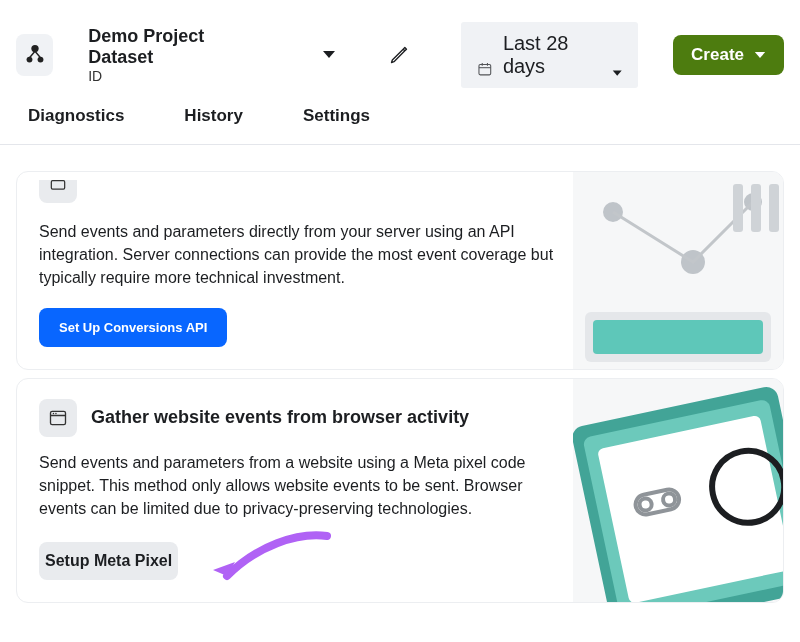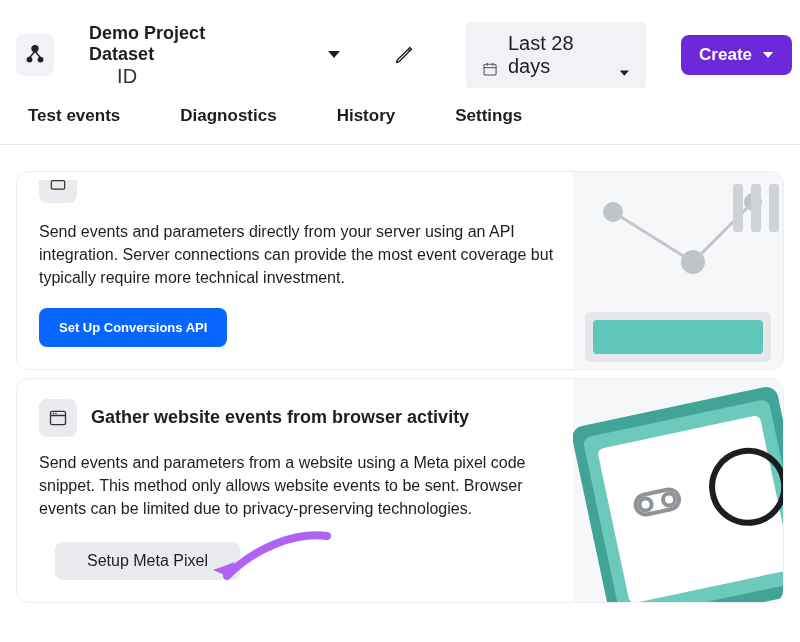--- a/index.html
+++ b/index.html
@@ -9,32 +9,32 @@
     width: 800px;
     height: 642px;
     overflow: hidden;
     color: #1c1e21;
   }
 
   
   .header {
     display: flex;
     align-items: center;
-    padding: 22px 8px 10px 16px;
+    padding: 22px 16px 10px 16px;
     gap: 23px;
   }
   .logo-box {
     width: 42px; height: 42px;
     background: #f0f2f5;
     border-radius: 8px;
     display: flex; align-items: center; justify-content: center;
   }
   .project-block { display: flex; flex-direction: column; margin-left: 12px; }
   .project-title { font-weight: 700; font-size: 18px; }
-  .project-id    { font-size: 20px; color: #333; margin-left: 28px; }
+  .project-id    { font-size: 14px; color: #333; }
 
   .flex-spacer { flex: 1; }
 
   .caret-btn, .edit-btn {
     padding: 6px;
     border-radius: 6px;
     display: flex; align-items: center; justify-content: center;
     cursor: pointer;
   }
   .caret-btn { margin-left: 40px; }
@@ -44,21 +44,21 @@
     display: flex; align-items: flex-end; gap: 10px;
     background: #f0f2f5;
     border-radius: 3px;
     padding: 10px 16px;
     font-size: 20px; font-weight: 500;
     cursor: pointer;
   }
 
   .create-btn {
     display: flex; align-items: center; gap: 10px;
-    background: #6d28d9;
+    background: #4d7c0f;
     color: #fff;
     border-radius: 8px;
     padding: 10px 18px;
     font-size: 17px; font-weight: 700;
     cursor: pointer;
     margin-left: 12px;
   }
 
   
   .tabs {
@@ -112,26 +112,25 @@
     font-size: 13px;
     padding: 12px 20px;
     border-radius: 8px;
     cursor: pointer;
   }
   .secondary-btn {
     display: inline-block;
     margin-top: 22px;
     background: #e9ebee;
     color: #1c1e21;
-    font-weight: 400;
+    font-weight: 700;
     font-size: 16px;
-    padding: 10px 32px;
-    border-radius: 8px;
-    cursor: pointer;
-    margin-left: 16px;
+    padding: 10px 6px;
+    border-radius: 8px;
+    cursor: pointer;
   }
 
   .card-illus {
     position: absolute;
     right: 0; top: 0; bottom: 0;
     width: 210px; overflow: hidden;
     background: #f6f7f8;
   }
 
   
@@ -195,21 +194,20 @@
 
   <div class="create-btn">
     <span>Create</span>
     <svg width="12" height="9" viewBox="0 0 14 10">
         <path d="M1 1 L7 8 L13 1 Z" fill="#fff"></path>
       </svg>
   </div>
 </div>
 
 <div class="tabs">
-  <div class="tab">Test events</div>
   <div class="tab">Diagnostics</div>
   <div class="tab">History</div>
   <div class="tab">Settings</div>
 </div>
 
 <div class="content">
 
   <div class="card card1 clipped-top" style="padding-top:8px;">
     <div class="card-head-stub">
       <div class="card-icon-box">

